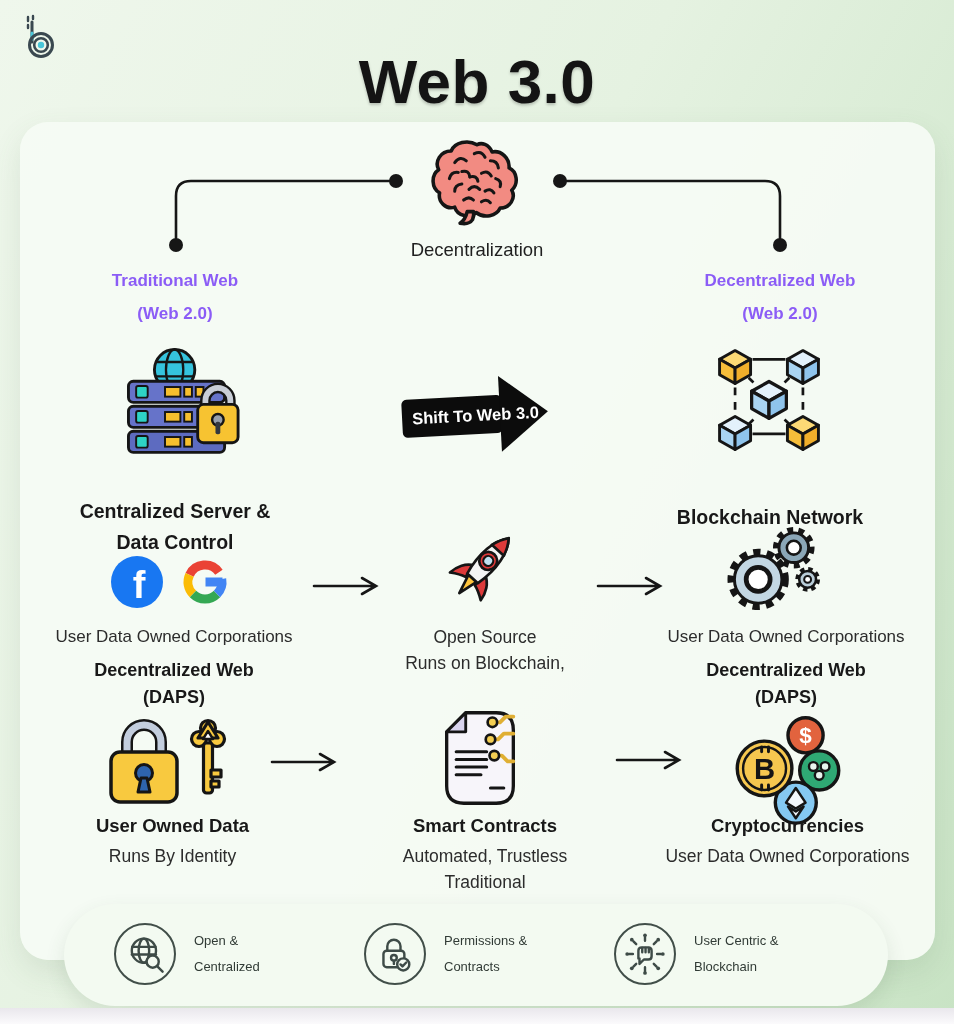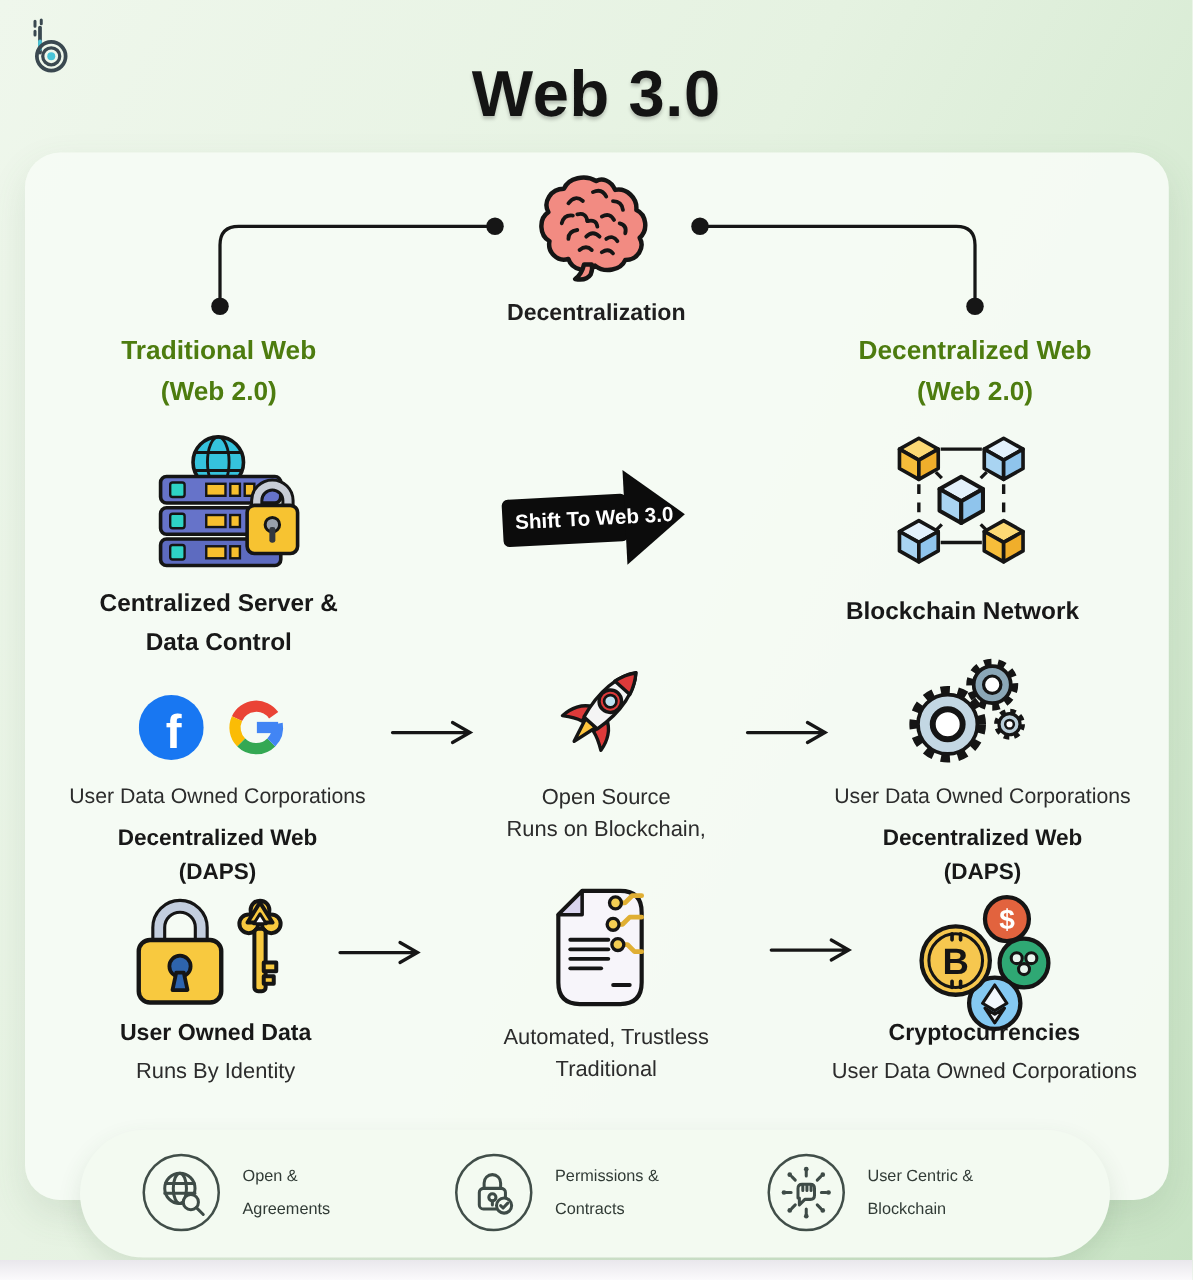--- a/index.html
+++ b/index.html
@@ -3,25 +3,25 @@
 <meta charset="utf-8">
 <style>
   html,body{margin:0;padding:0;}
   body{
     width:954px;height:1024px;position:relative;overflow:hidden;
     background:linear-gradient(118deg,#eff7ec 0%,#e5f2e1 45%,#c8e3c4 100%);
     font-family:"Liberation Sans","DejaVu Sans",sans-serif;color:#1c1c1c;
   }
   .abs{position:absolute;}
   .tc{text-align:center;}
-  .page-title{top:46px;left:0;width:100%;font-size:52px;font-weight:800;letter-spacing:.5px;color:#141414;text-shadow:0 2px 3px rgba(0,0,0,.22);}
+  .page-title{top:46px;left:0;width:100%;font-size:62px;font-weight:800;letter-spacing:.5px;color:#141414;text-shadow:0 2px 3px rgba(0,0,0,.22);}
   .card{left:20px;top:122px;width:915px;height:838px;background:rgba(246,251,244,.95);border-radius:28px;box-shadow:0 12px 30px rgba(70,110,70,.12);}
   .overlay{left:0;top:0;width:954px;height:1024px;pointer-events:none;}
-  .colhead{font-size:21px;font-weight:600;line-height:33px;color:#4d7c0f;}
-  .lbl-bold{font-size:19.5px;font-weight:700;line-height:31px;color:#181818;}
+  .colhead{font-size:17px;font-weight:600;line-height:33px;color:#8b5cf6;}
+  .lbl-bold{font-size:19.5px;font-weight:700;line-height:31px;color:#181818;margin-top:28px;}
   .caption{font-size:17px;line-height:26px;color:#2c2c2c;font-weight:400;}
   .caption-lg{font-size:17.5px;line-height:26px;color:#2c2c2c;font-weight:400;}
   .bold18{font-size:18px;font-weight:700;line-height:27px;color:#181818;}
   .mt8{margin-top:7px;}
   .shift{left:402px;top:377px;width:152px;height:76px;transform:rotate(-3deg);}
   .shift .sbody{position:absolute;left:0;top:19px;width:100px;height:38px;background:#0c0c0c;border-radius:5px;}
   .shift .shead{position:absolute;left:98px;top:0;width:0;height:0;border-left:48px solid #0c0c0c;border-top:38px solid transparent;border-bottom:38px solid transparent;}
   .shift .slabel{position:absolute;left:10px;top:19px;height:38px;line-height:38px;color:#ffffff;font-weight:700;font-size:16.5px;white-space:nowrap;z-index:1;}
   .footer-pill{left:64px;top:904px;width:824px;height:102px;border-radius:51px;background:#f3faf1;box-shadow:0 8px 20px rgba(60,90,60,.12);}
   .footer-item{position:absolute;top:923px;display:flex;align-items:center;gap:18px;}
@@ -74,21 +74,21 @@
       <path d="M47 42 q8 -2 9 5"></path>
     <path d="M60 38 q7 -4 11 3"></path>
       <path d="M76 44 q7 2 5 9"></path>
       <path d="M30 58 q0 -7 8 -8"></path>
     <path d="M46 56 q6 -6 12 0"></path>
       <path d="M64 58 q6 -4 10 2"></path>
       <path d="M40 68 q6 -5 11 0"></path>
       <path d="M60 70 q6 -4 10 1"></path>
   </g>
 </svg>
-<div class="abs tc" style="left:327px;top:239px;width:300px;font-size:18.5px;font-weight:700;color:#1f1f1f">Decentralization</div>
+<div class="abs tc" style="left:327px;top:239px;width:300px;font-size:18.5px;font-weight:400;color:#1f1f1f">Decentralization</div>
 
 <div class="abs tc colhead" style="left:45px;top:264px;width:260px">
   <div>Traditional Web</div>
   <div>(Web 2.0)</div>
 </div>
 <div class="abs tc colhead" style="left:650px;top:264px;width:260px">
   <div>Decentralized Web</div>
   <div>(Web 2.0)</div>
 </div>
 
@@ -261,20 +261,21 @@
     <path d="M56 33 L64 33 L70 27 L80 27"></path>
     <path d="M60 50 L68 50 L74 56 L80 56"></path>
   </g>
   <g fill="#f3ce53" stroke="#151515" stroke-width="2.8">
     <circle cx="58" cy="15" r="5"></circle>
       <circle cx="56" cy="33" r="5"></circle>
       <circle cx="60" cy="50" r="5"></circle>
   </g>
 </svg>
 <div class="abs tc" style="left:380px;top:812px;width:210px">
+  <div class="bold18" style="font-size:18.5px">Smart Contracts</div>
   <div class="caption-lg" style="margin-top:4px">Automated, Trustless</div>
   <div class="caption-lg">Traditional</div>
 </div>
 
 <svg class="abs" style="left:730px;top:706px" width="115" height="122" viewBox="0 0 115 125">
   <circle cx="76" cy="30" r="18" fill="#e2633e" stroke="#151515" stroke-width="3.5"></circle>
   <text x="76" y="38" text-anchor="middle" font-size="23" font-weight="700" fill="#ffffff" font-family="Liberation Sans, sans-serif">$</text>
   <circle cx="90" cy="66" r="20" fill="#2fa874" stroke="#151515" stroke-width="3.5"></circle>
   <g fill="#e8f5ee" stroke="#151515" stroke-width="2.5">
     <circle cx="84" cy="62" r="4.5"></circle>
@@ -301,21 +302,21 @@
     <svg width="44" height="44" viewBox="0 0 40 40" fill="none" stroke="#3e4b47" stroke-width="2.2" stroke-linecap="round">
       <circle cx="19" cy="17" r="11"></circle>
       <ellipse cx="19" cy="17" rx="4.8" ry="11"></ellipse>
       <path d="M8.5 13.5 H29.5 M8 20.5 H30"></path>
       <circle cx="27" cy="27" r="5.5" fill="#f3faf1"></circle>
       <path d="M31 31 L36 36"></path>
     </svg>
   </div>
   <div class="flabel">
     <div>Open &amp;</div>
-    <div>Agreements</div>
+    <div>Centralized</div>
   </div>
 </div>
 
 <div class="footer-item" style="left:364px">
   <div class="ficon">
     <svg width="44" height="44" viewBox="0 0 40 40" fill="none" stroke="#3e4b47" stroke-width="2.2" stroke-linecap="round" stroke-linejoin="round">
       <path d="M13 17 v-4 a6 6 0 0 1 12 0 v4"></path>
       <rect x="9.5" y="17" width="19" height="15" rx="3"></rect>
       <circle cx="19" cy="23.5" r="2.6"></circle>
       <path d="M19 26 V29"></path>

